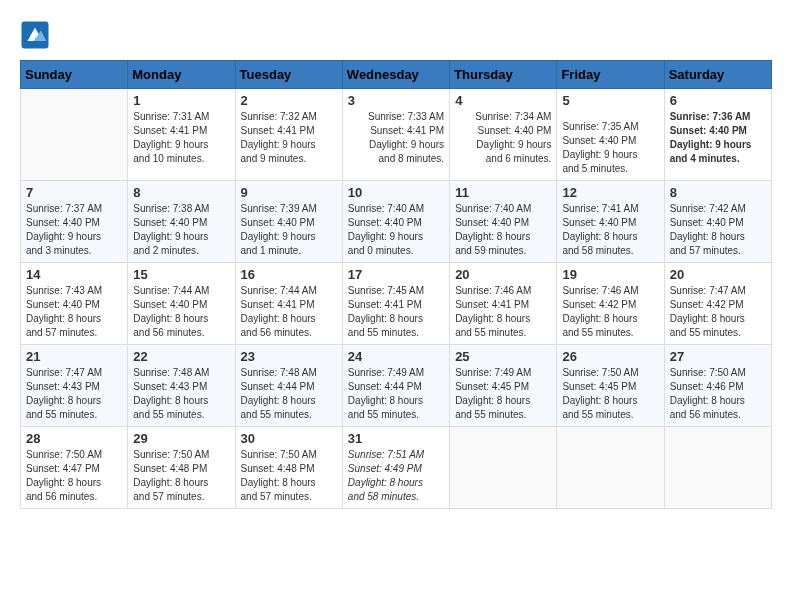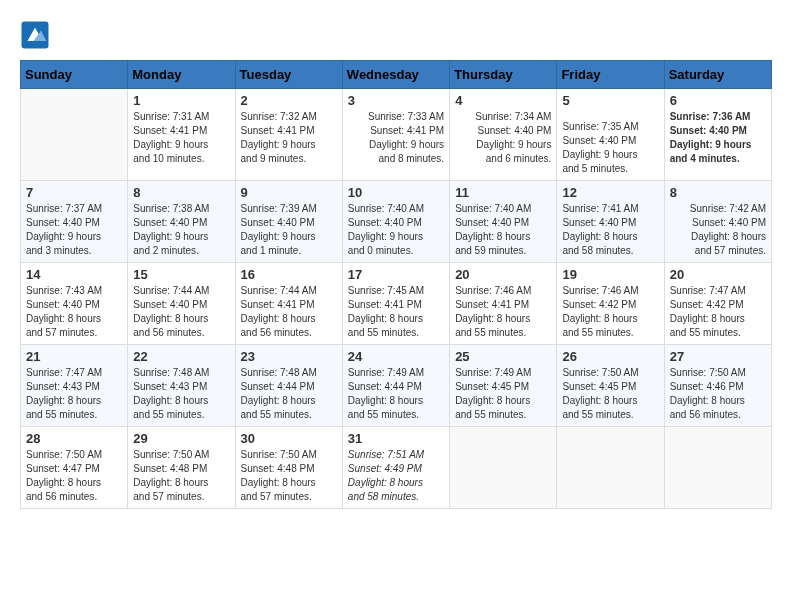--- a/index.html
+++ b/index.html
@@ -211,21 +211,21 @@
         </td>
         <td>
           <span class="day-num">12</span>
           <div class="day-info" style="white-space: pre-line;">Sunrise: 7:41 AM
 Sunset: 4:40 PM
 Daylight: 8 hours
 and 58 minutes.</div>
         </td>
         <td>
           <span class="day-num">8</span>
-          <div class="day-info" style="white-space: pre-line; text-align: right;">Sunrise: 7:42 AM
+          <div class="day-info" style="white-space: pre-line;">Sunrise: 7:42 AM
 Sunset: 4:40 PM
 Daylight: 8 hours
 and 57 minutes.</div>
         </td>
       </tr>
       <tr>
         <td>
           <span class="day-num">14</span>
           <div class="day-info" style="white-space: pre-line;">Sunrise: 7:43 AM
 Sunset: 4:40 PM

